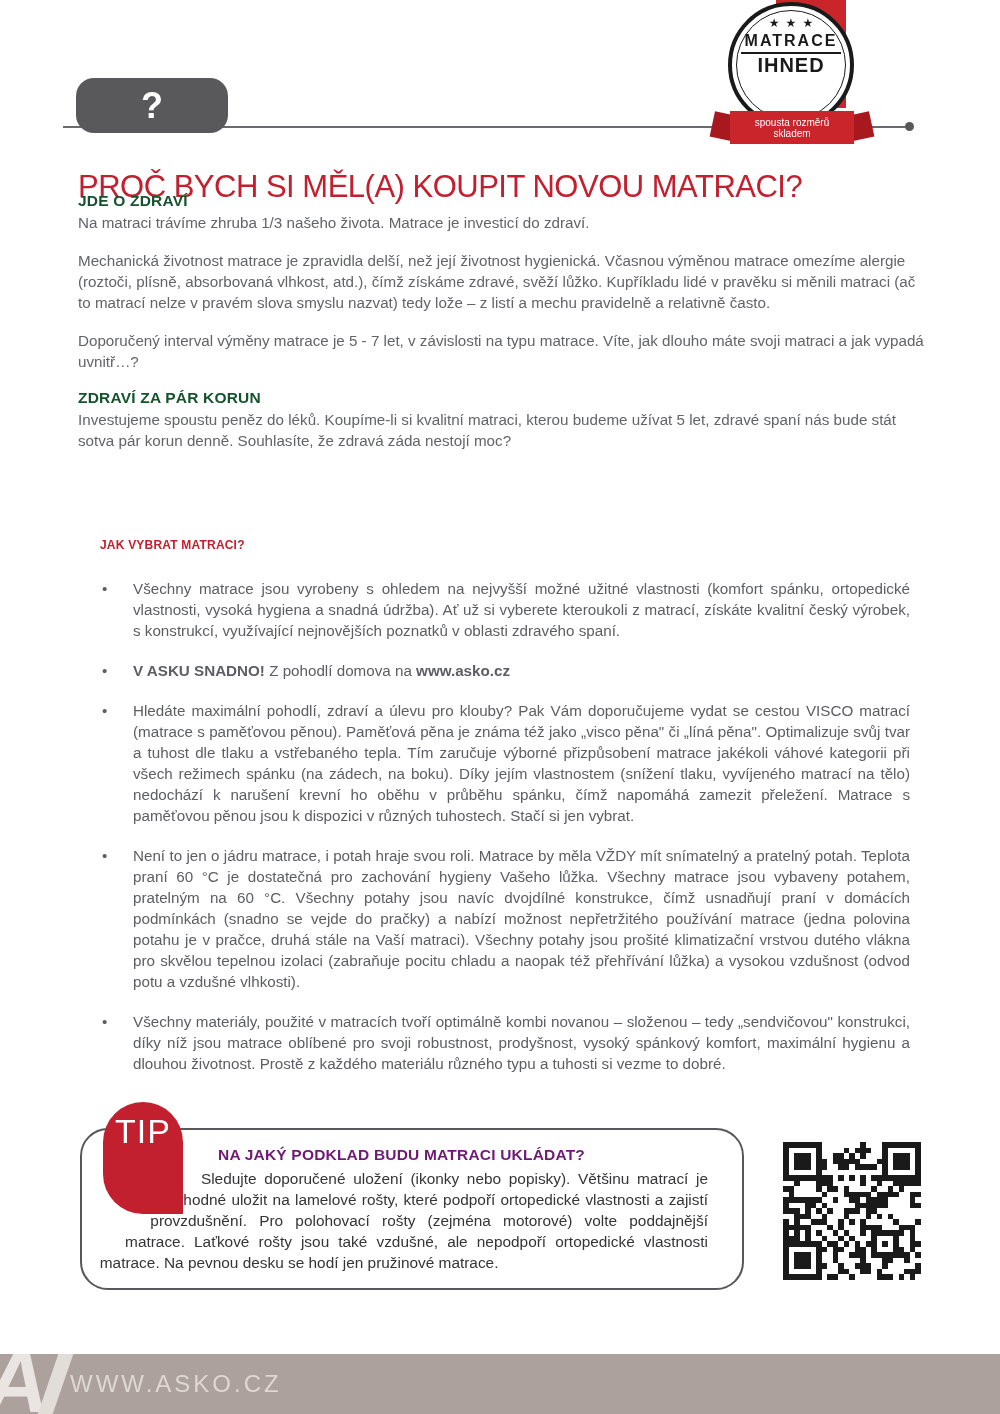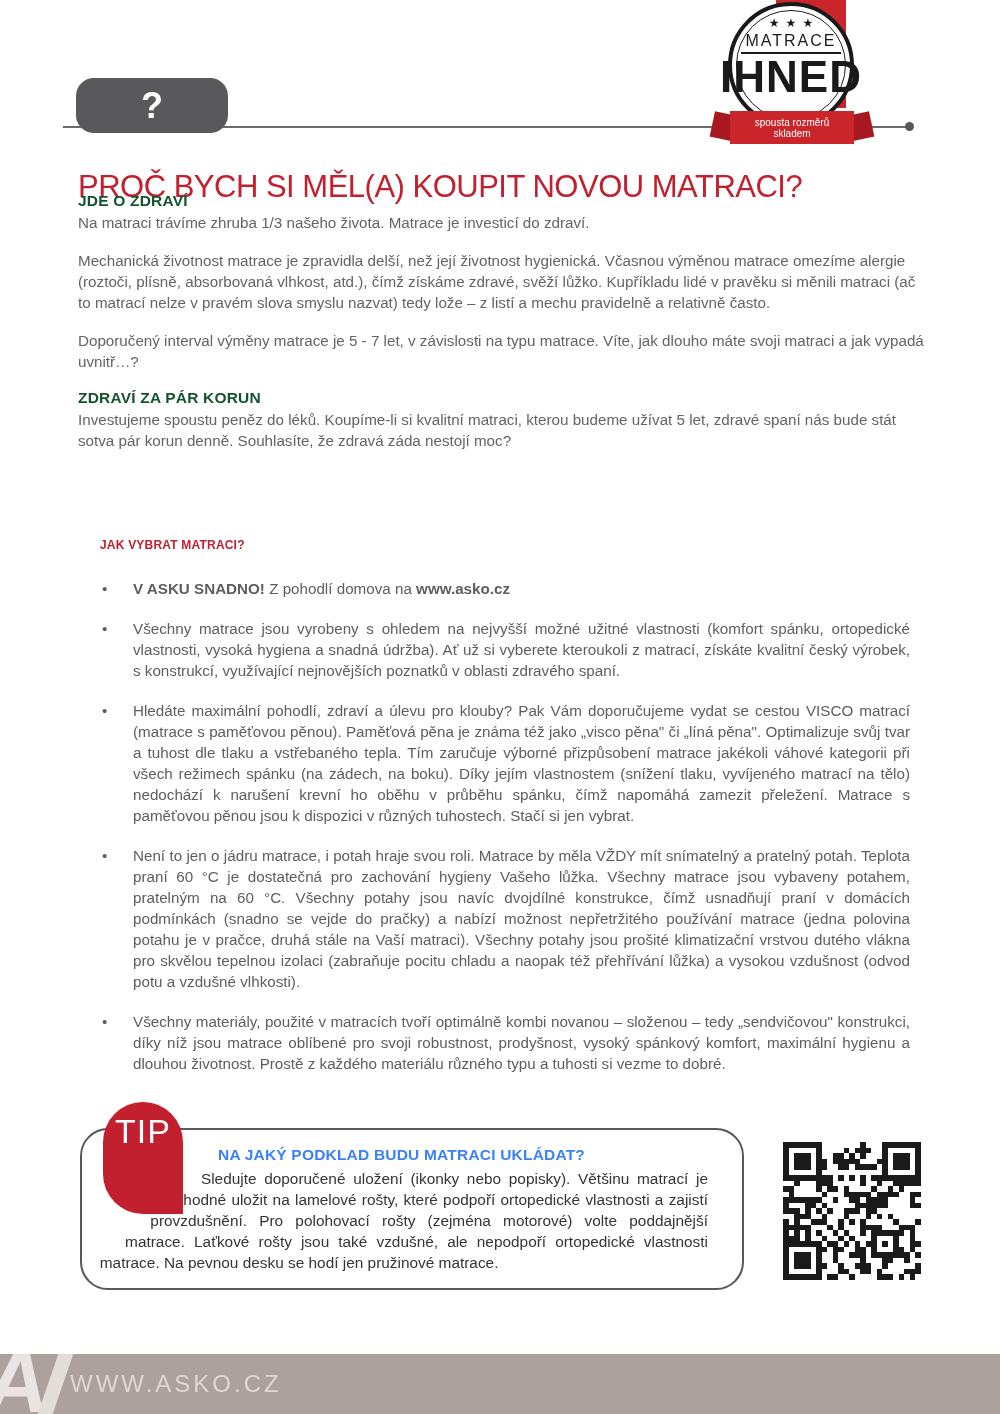--- a/index.html
+++ b/index.html
@@ -15,23 +15,23 @@
             border-radius:18px;display:flex;align-items:center;justify-content:center;}
   .help-tab span{color:#ffffff;font-size:36px;font-weight:bold;}
 
   
   .ribbon-tail{position:absolute;left:776px;top:0;width:70px;height:108px;background:#c9252b;}
   .badge-circle{position:absolute;left:728px;top:2px;width:118px;height:118px;background:#ffffff;
                 border:4px solid #1a1a1a;border-radius:50%;display:flex;flex-direction:column;
                 align-items:center;justify-content:flex-start;}
   .badge-inner-ring{position:absolute;left:4px;top:4px;right:4px;bottom:4px;border:1.5px solid #1a1a1a;border-radius:50%;}
   .badge-stars{margin-top:10px;font-size:12px;letter-spacing:6px;color:#1a1a1a;text-indent:6px;}
-  .badge-top{margin-top:2px;font-size:16px;font-weight:normal;letter-spacing:2px;color:#1a1a1a;
+  .badge-top{margin-top:2px;font-size:16px;font-weight:bold;letter-spacing:2px;color:#1a1a1a;
              border-bottom:2px solid #1a1a1a;padding:0 4px 2px;}
-  .badge-bottom{margin-top:1px;font-size:44px;font-weight:bold;letter-spacing:1px;color:#1a1a1a;line-height:1;}
+  .badge-bottom{margin-top:1px;font-size:20px;font-weight:bold;letter-spacing:1px;color:#1a1a1a;line-height:1;}
   .banner{position:absolute;left:730px;top:111px;width:124px;height:33px;background:#c9252b;z-index:3;
           display:flex;flex-direction:column;align-items:center;justify-content:center;}
   .banner-flap{position:absolute;top:114px;width:30px;height:26px;background:#a8181f;z-index:2;}
   .banner-flap.left{left:712px;transform:rotate(12deg);}
   .banner-flap.right{left:842px;transform:rotate(-12deg);}
   .banner div{color:#ffffff;font-size:10px;line-height:11px;}
 
   
   .page-title{position:absolute;left:78px;top:148px;width:860px;font-size:31px;font-weight:normal;
               letter-spacing:-0.5px;color:#c2202e;}
@@ -48,21 +48,21 @@
   .b{font-weight:bold;}
 
   
   .tip-box{position:absolute;left:80px;top:1128px;width:660px;height:158px;border:2.5px solid #58585a;
            border-radius:28px;background:#ffffff;}
   .tip-drop{position:absolute;left:103px;top:1102px;width:80px;height:112px;background:#c2202e;
             border-radius:42px 42px 0 42px;z-index:4;display:flex;justify-content:center;}
   .tip-drop span{color:#ffffff;font-size:34px;font-weight:normal;margin-top:10px;letter-spacing:1px;}
   .tip-inner{position:absolute;left:6px;right:34px;top:16px;}
   .tip-spacer{float:left;width:130px;height:108px;shape-outside:polygon(0 0,100% 0,0 100%);shape-margin:6px;}
-  .tip-heading{font-size:15.5px;font-weight:bold;color:#3b82f6;margin:0 0 4px;letter-spacing:0.2px;}
+  .tip-heading{font-size:15.5px;font-weight:bold;color:#701a75;margin:0 0 4px;letter-spacing:0.2px;}
   .tip-body{margin:0;font-size:15.4px;line-height:21px;color:#353537;text-align:justify;}
 
   
   .qr{position:absolute;left:783px;top:1142px;width:138px;height:138px;background:#ffffff;
       display:grid;grid-template-columns:repeat(25,1fr);grid-template-rows:repeat(25,1fr);}
   .qr i{display:block;}
   .qr i.d{background:#1a1a1a;}
 
   
   .footer-bar{position:absolute;left:0;top:1354px;width:1000px;height:60px;background:#aca19c;overflow:hidden;}
@@ -104,22 +104,22 @@
     <p>Na matraci trávíme zhruba 1/3 našeho života. Matrace je investicí do zdraví.</p>
     <p>Mechanická životnost matrace je zpravidla delší, než její životnost hygienická. Včasnou výměnou matrace omezíme alergie (roztoči, plísně, absorbovaná vlhkost, atd.), čímž získáme zdravé, svěží lůžko. Kupříkladu lidé v pravěku si měnili matraci (ač to matrací nelze v pravém slova smyslu nazvat) tedy lože – z listí a mechu pravidelně a relativně často.</p>
     <p>Doporučený interval výměny matrace je 5 - 7 let, v závislosti na typu matrace. Víte, jak dlouho máte svoji matraci a jak vypadá uvnitř…?</p>
     <h3>ZDRAVÍ ZA PÁR KORUN</h3>
     <p>Investujeme spoustu peněz do léků. Koupíme-li si kvalitní matraci, kterou budeme užívat 5 let, zdravé spaní nás bude stát sotva pár korun denně. Souhlasíte, že zdravá záda nestojí moc?</p>
   </div>
 
   <div class="guide">
     <div class="guide-heading">JAK VYBRAT MATRACI?</div>
     <ul class="bullets">
+      <li><span>Všechny matrace jsou vyrobeny s ohledem na nejvyšší možné užitné vlastnosti (komfort spánku, ortopedické vlastnosti, vysoká hygiena a snadná údržba). Ať už si vyberete kteroukoli z matrací, získáte kvalitní český výrobek, s konstrukcí, využívající nejnovějších poznatků v oblasti zdravého spaní.</span></li>
       <li><span class="b">V ASKU SNADNO!</span><span> Z pohodlí domova na </span><span class="b">www.asko.cz</span></li>
-      <li><span>Všechny matrace jsou vyrobeny s ohledem na nejvyšší možné užitné vlastnosti (komfort spánku, ortopedické vlastnosti, vysoká hygiena a snadná údržba). Ať už si vyberete kteroukoli z matrací, získáte kvalitní český výrobek, s konstrukcí, využívající nejnovějších poznatků v oblasti zdravého spaní.</span></li>
       <li><span>Hledáte maximální pohodlí, zdraví a úlevu pro klouby? Pak Vám doporučujeme vydat se cestou VISCO matrací (matrace s paměťovou pěnou). Paměťová pěna je známa též jako „visco pěna" či „líná pěna". Optimalizuje svůj tvar a tuhost dle tlaku a vstřebaného tepla. Tím zaručuje výborné přizpůsobení matrace jakékoli váhové kategorii při všech režimech spánku (na zádech, na boku). Díky jejím vlastnostem (snížení tlaku, vyvíjeného matrací na tělo) nedochází k narušení krevní ho oběhu v průběhu spánku, čímž napomáhá zamezit přeležení. Matrace s paměťovou pěnou jsou k dispozici v různých tuhostech. Stačí si jen vybrat.</span></li>
       <li><span>Není to jen o jádru matrace, i potah hraje svou roli. Matrace by měla VŽDY mít snímatelný a pratelný potah. Teplota praní 60 °C je dostatečná pro zachování hygieny Vašeho lůžka. Všechny matrace jsou vybaveny potahem, pratelným na 60 °C. Všechny potahy jsou navíc dvojdílné konstrukce, čímž usnadňují praní v domácích podmínkách (snadno se vejde do pračky) a nabízí možnost nepřetržitého používání matrace (jedna polovina potahu je v pračce, druhá stále na Vaší matraci). Všechny potahy jsou prošité klimatizační vrstvou dutého vlákna pro skvělou tepelnou izolaci (zabraňuje pocitu chladu a naopak též přehřívání lůžka) a vysokou vzdušnost (odvod potu a vzdušné vlhkosti).</span></li>
       <li><span>Všechny materiály, použité v matracích tvoří optimálně kombi novanou – složenou – tedy „sendvičovou" konstrukci, díky níž jsou matrace oblíbené pro svoji robustnost, prodyšnost, vysoký spánkový komfort, maximální hygienu a dlouhou životnost. Prostě z každého materiálu různého typu a tuhosti si vezme to dobré.</span></li>
     </ul>
   </div>
 
   <div class="tip-box">
     <div class="tip-inner">
       <div class="tip-spacer"></div>
       <div class="tip-heading">NA JAKÝ PODKLAD BUDU MATRACI UKLÁDAT?</div>

